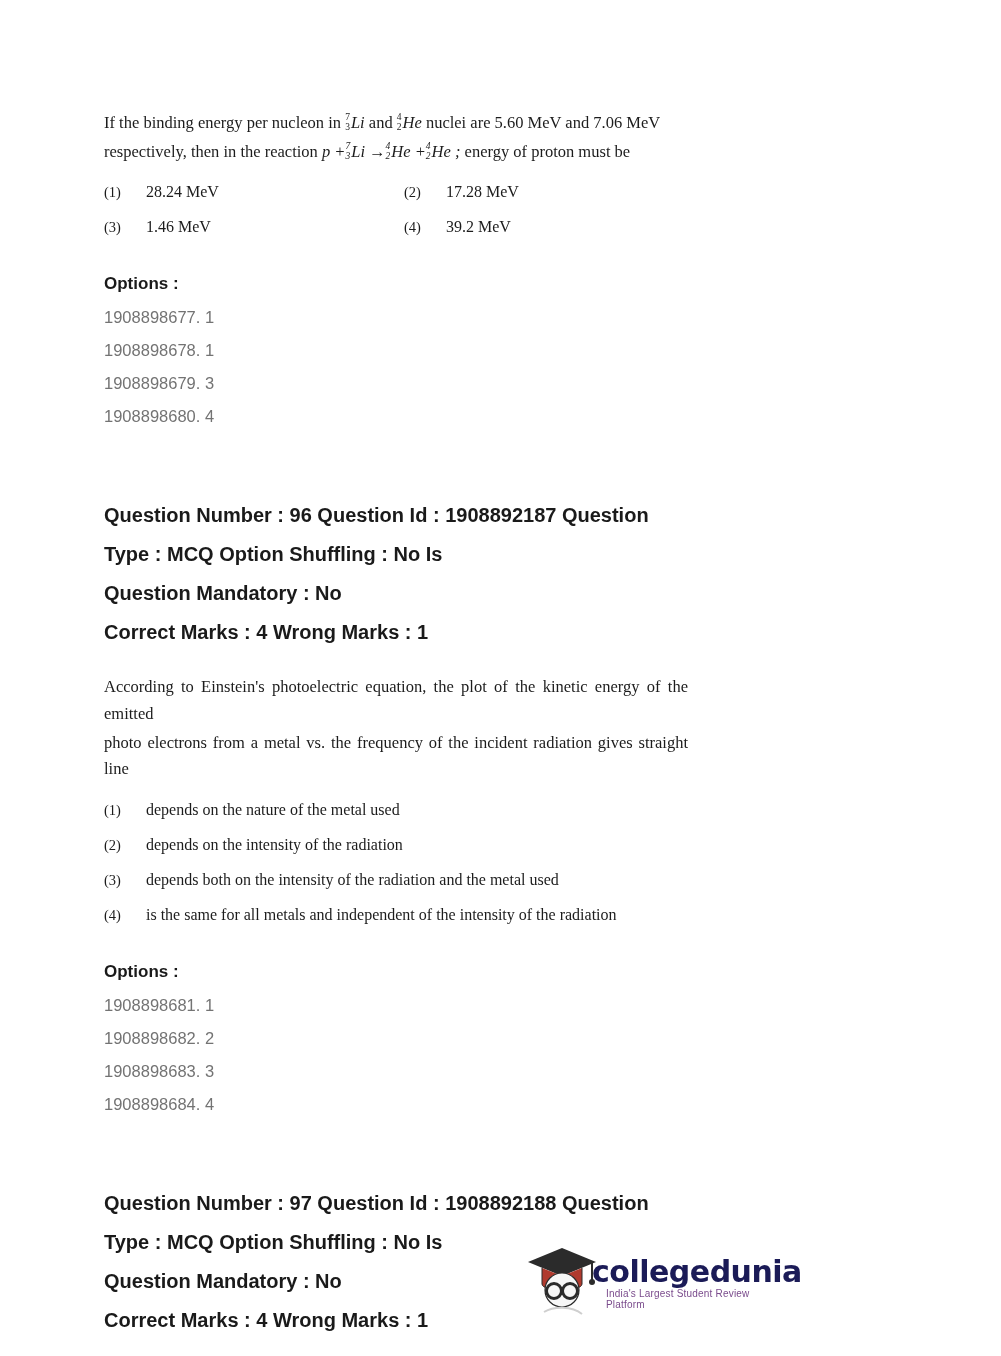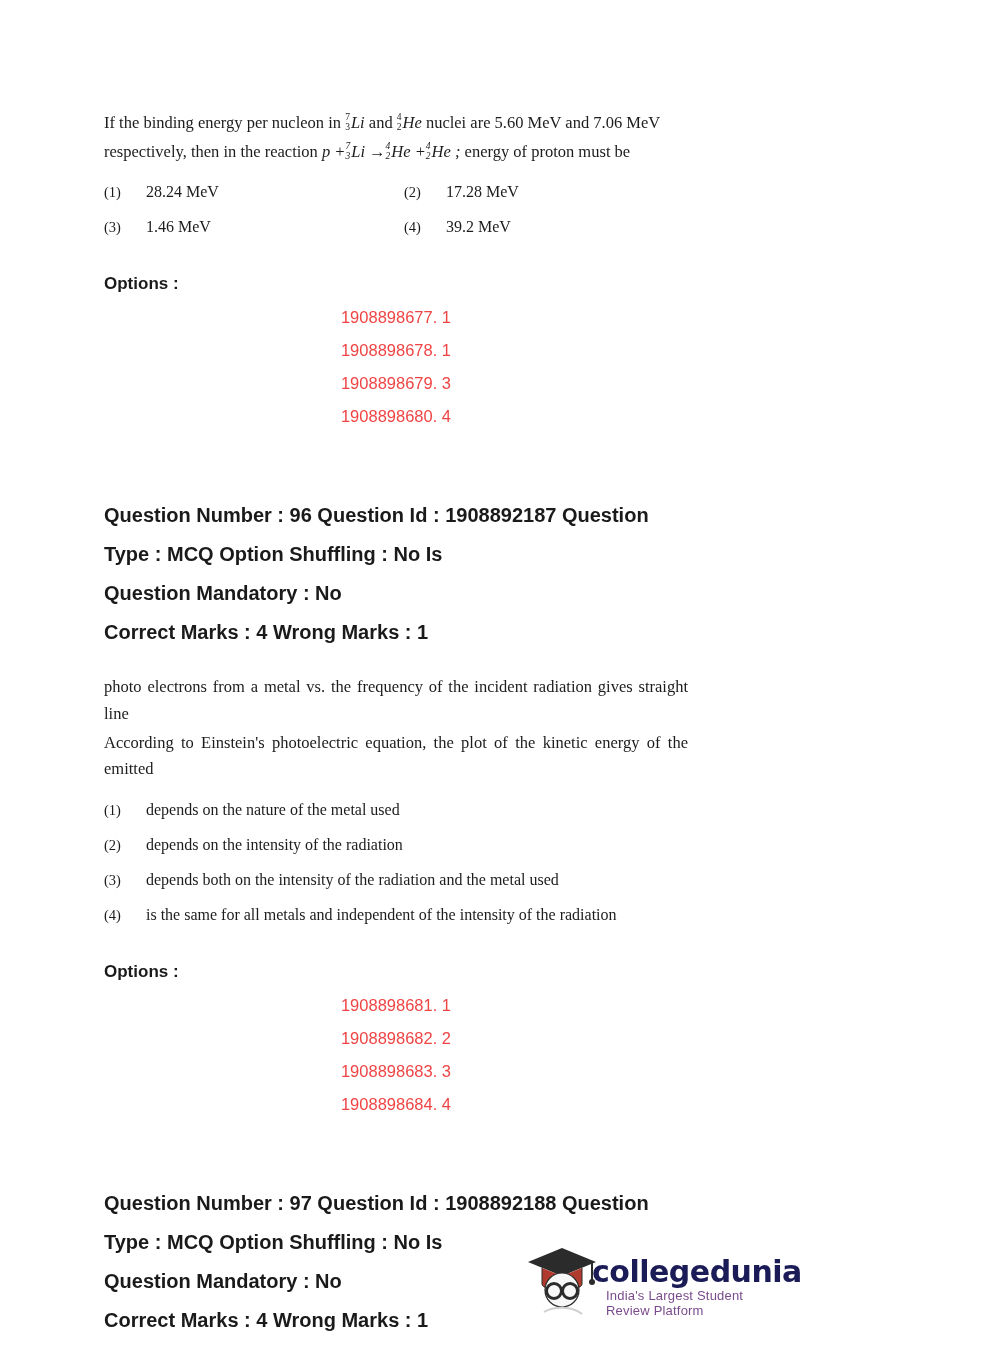--- a/index.html
+++ b/index.html
@@ -79,22 +79,21 @@
   }
   
   .options-label {
     font-weight: bold;
     font-size: 17px;
     margin: 34px 0 14px 0;
   }
   .option-id {
     font-size: 16.5px;
     margin: 0 0 14px 0;
-    color: #ef4444;
-    text-align: center;
+    color: #737373;
   }
   .qmeta {
     font-weight: bold;
     font-size: 20px;
     line-height: 1.95;
     max-width: 800px;
   }
   .qmeta .line2 {
     display: block;
   }
@@ -134,21 +133,21 @@
     font-size: 30px;
     font-weight: bold;
     color: #1b1b57;
     letter-spacing: -0.5px;
   }
   .logo-tag {
     position: absolute;
     left: 86px;
     top: 52px;
     font-family: "Liberation Sans", sans-serif;
-    font-size: 13px;
+    font-size: 10px;
     color: #7a4b8c;
     letter-spacing: 0.2px;
   }
 </style>
 </head>
 <body>
 
 <div class="page">
   <div class="content">
 
@@ -205,22 +204,22 @@
 
     <div class="qmeta">
       <span>Question Number : 96 Question Id : 1908892187 Question Type : MCQ Option Shuffling : No Is</span>
       <span class="line2">Question Mandatory : No</span>
       <span class="line2">Correct Marks : 4 Wrong Marks : 1</span>
     </div>
 
     <div class="spacer-sm"></div>
 
     <div class="serif-block q-stem-wide">
+      <p>According to Einstein's photoelectric equation, the plot of the kinetic energy of the emitted</p>
       <p>photo electrons from a metal vs. the frequency of the incident radiation gives straight line</p>
-      <p>According to Einstein's photoelectric equation, the plot of the kinetic energy of the emitted</p>
 
       <div class="opt-list">
         <div class="opt-row">
           <span class="opt-num">(1)</span>
           <span>depends on the nature of the metal used</span>
         </div>
         <div class="opt-row">
           <span class="opt-num">(2)</span>
           <span>depends on the intensity of the radiation</span>
         </div>

